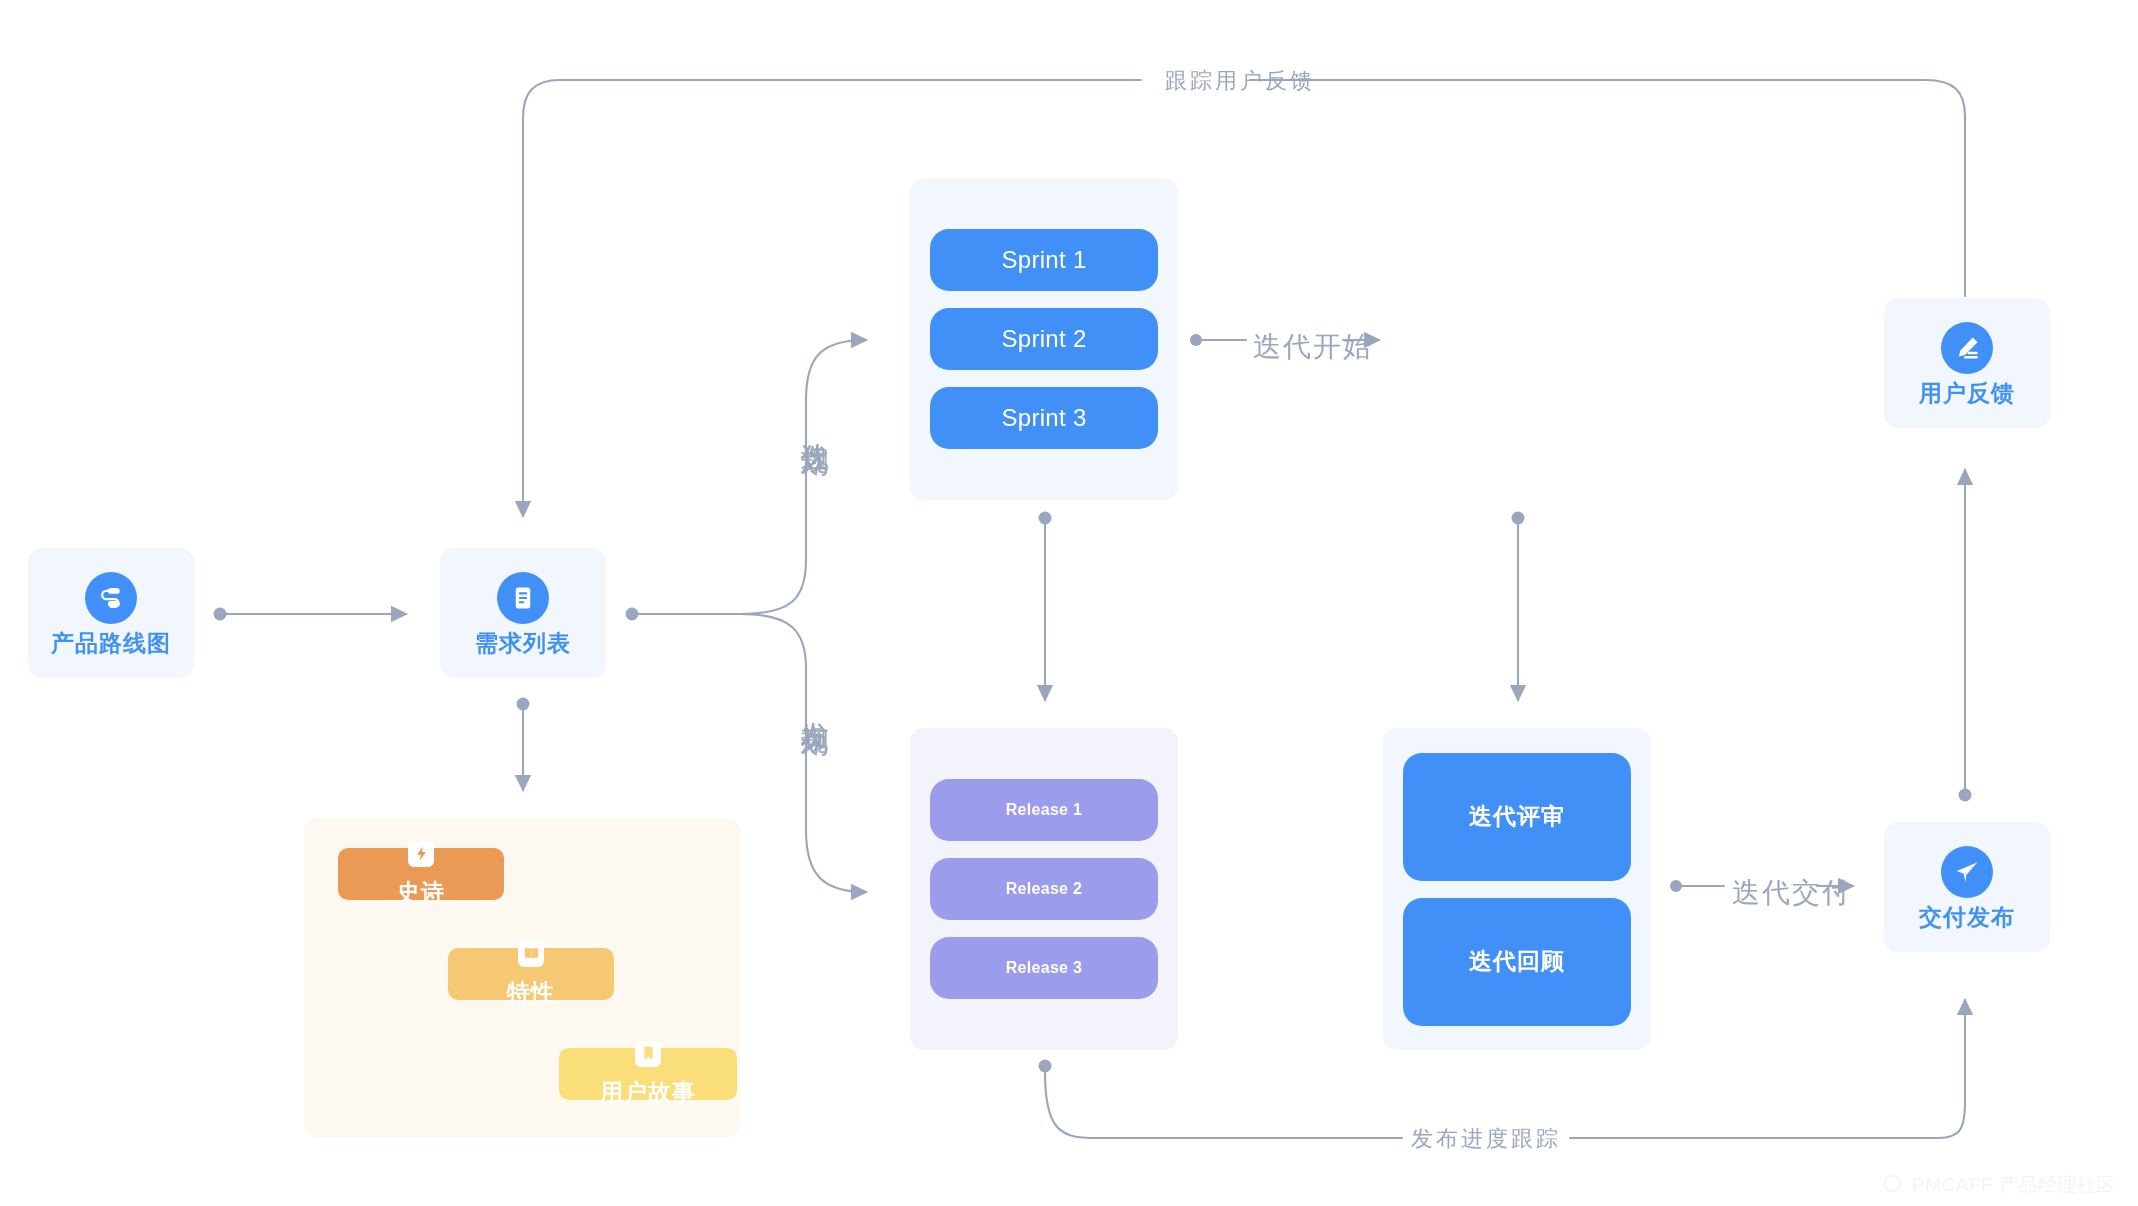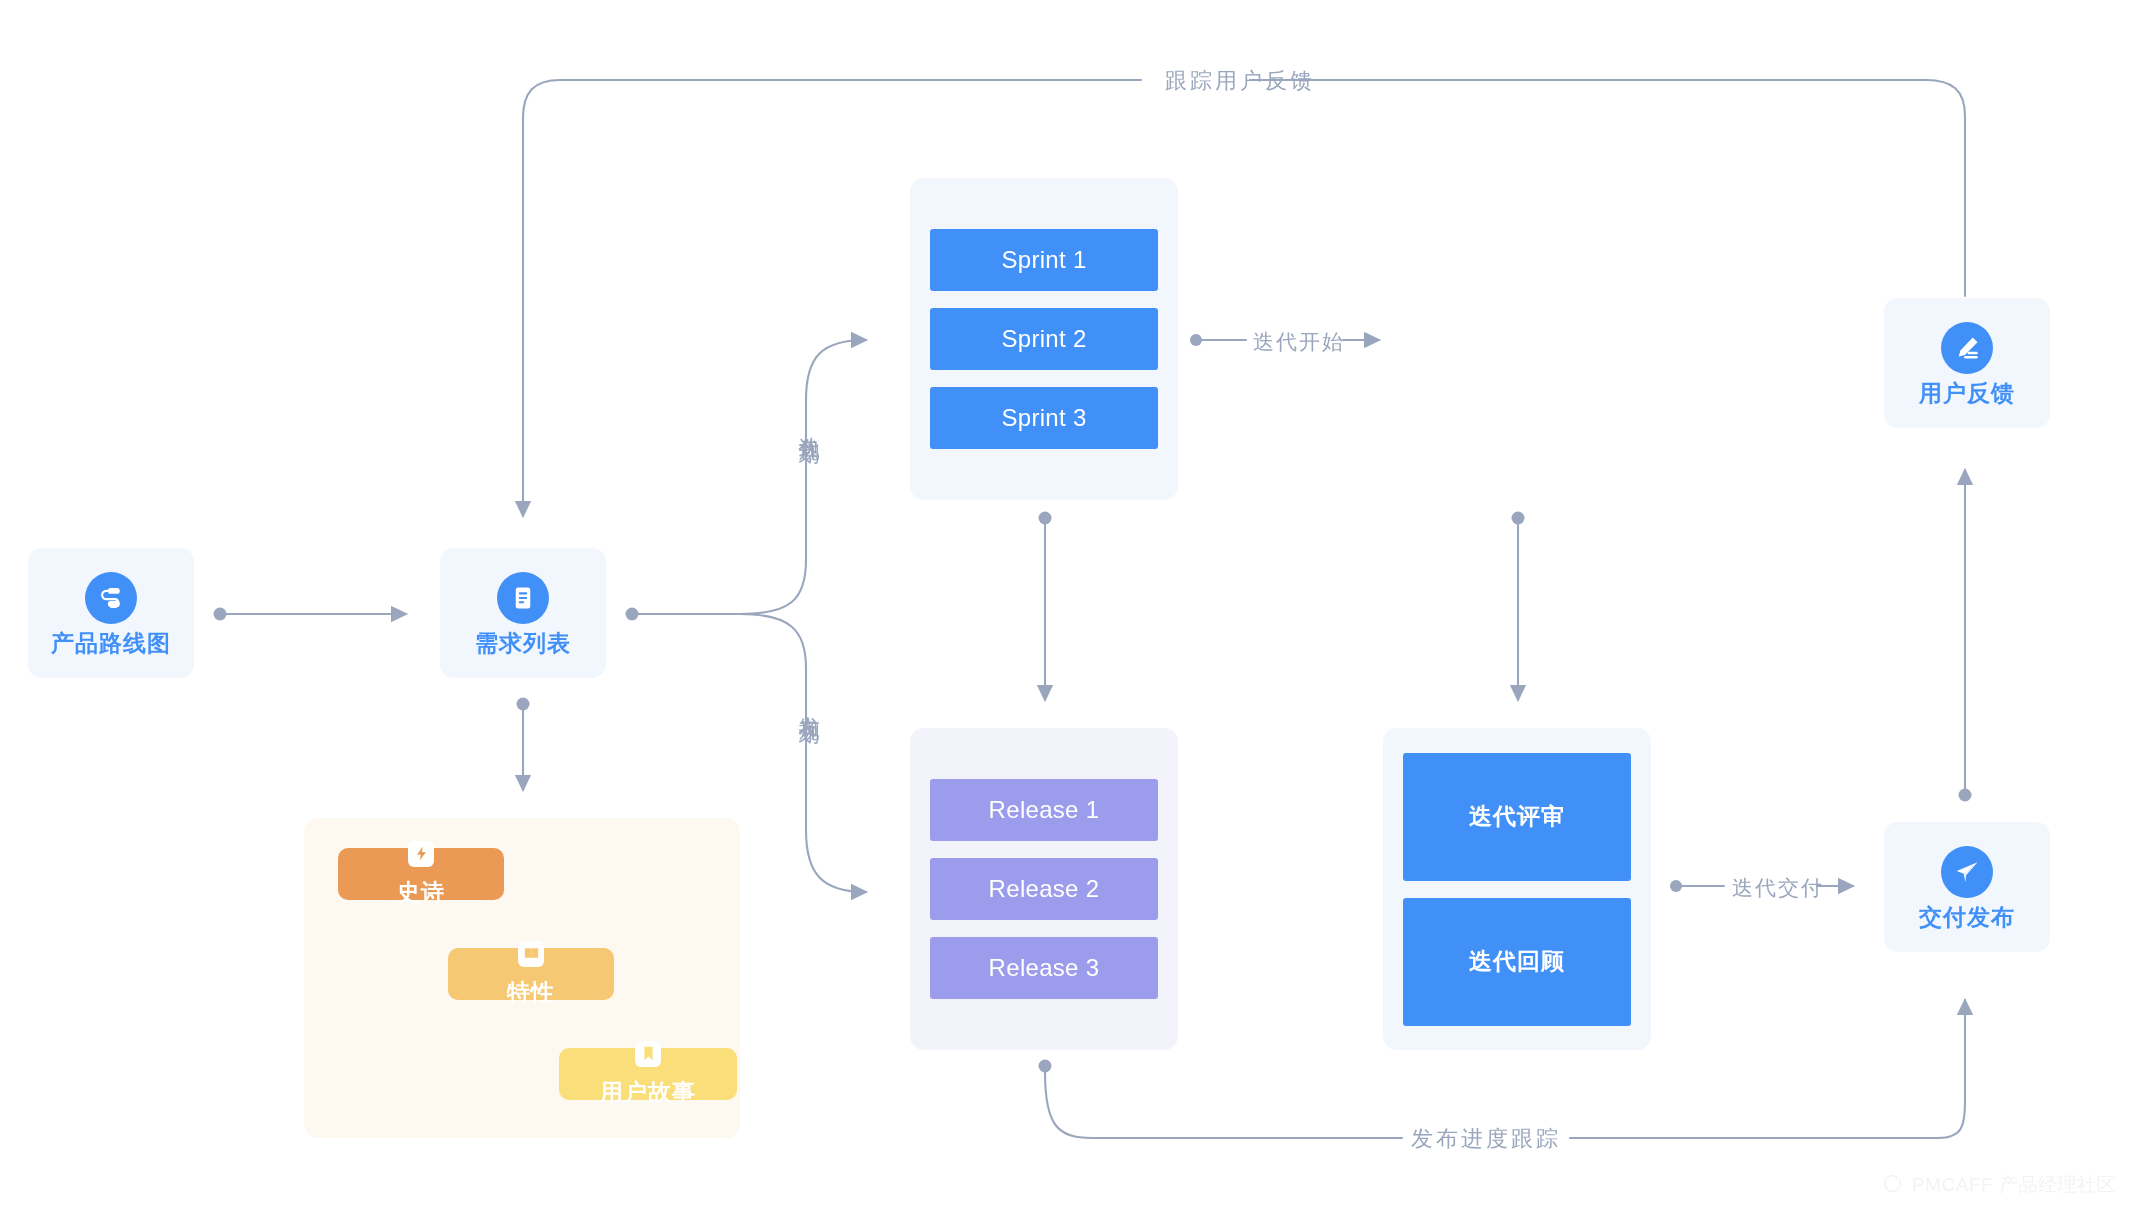--- a/index.html
+++ b/index.html
@@ -35,45 +35,45 @@
     position:absolute;border-radius:14px;
     display:flex;flex-direction:column;align-items:center;
     box-sizing:border-box;
   }
   .group.blue{background:#f2f7fe;}
   .group.green{background:#edfaf2;}
   .group.purple{background:#f3f3fc;}
   .group.cream{background:#fdf8f0;}
 
   .chip{
-    border-radius:3px;
+    border-radius:19px;
     display:flex;align-items:center;justify-content:center;
     color:#ffffff;
     box-sizing:border-box;
   }
   .chip.sprint{background:#4190f7;font-size:24px;font-weight:400;letter-spacing:.3px;}
   .chip.task{background:#6ed6a0;font-size:23px;font-weight:700;letter-spacing:1px;}
-  .chip.release{background:#9c9cec;font-size:24px;font-weight:400;letter-spacing:.3px;}
+  .chip.release{background:#9c9cec;font-size:16px;font-weight:700;letter-spacing:.3px;}
   .chip.review{background:#4190f7;font-size:23px;font-weight:700;letter-spacing:1px;}
 
   
   .hchip{
     position:absolute;border-radius:10px;
     display:flex;align-items:center;justify-content:center;gap:10px;
     color:#fff;font-size:23px;font-weight:700;letter-spacing:1px;
     box-sizing:border-box;padding:0 18px;flex-direction:column;
   }
   .hchip .gi{
     width:26px;height:26px;border-radius:6px;background:#fff;
     display:flex;align-items:center;justify-content:center;flex:0 0 auto;
   }
 
   
   .elabel{
-    position:absolute;color:#9aa6bd;font-size:21px;letter-spacing:2px;
+    position:absolute;color:#9aa6bd;font-size:28px;letter-spacing:2px;
     white-space:nowrap;
   }
   .elabel.vert{
     writing-mode:vertical-rl;text-orientation:upright;
     letter-spacing:2px;white-space:nowrap;
   }
   .elabel.big{font-size:22px;letter-spacing:3px;}
 
   
   #watermark{

